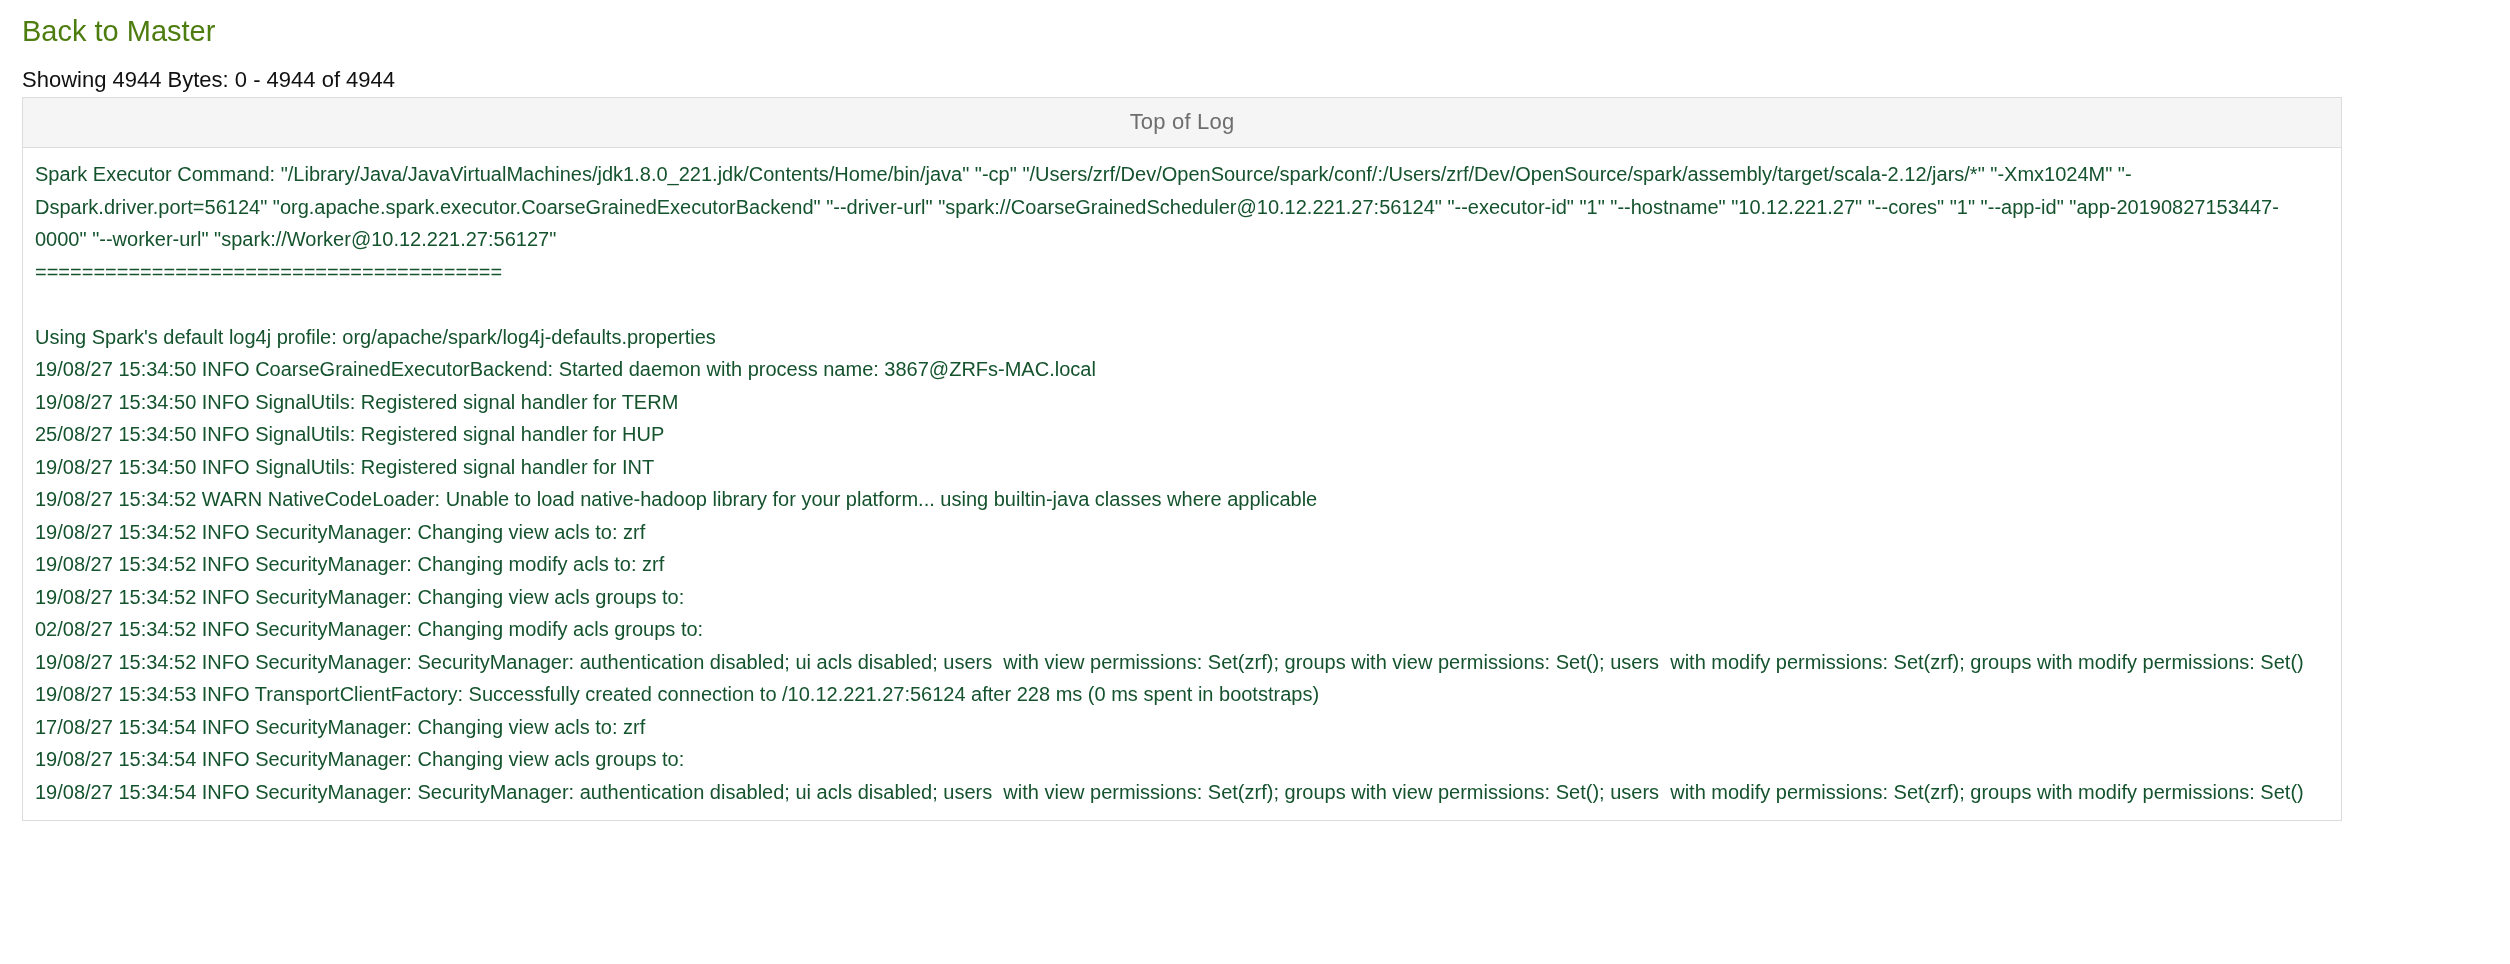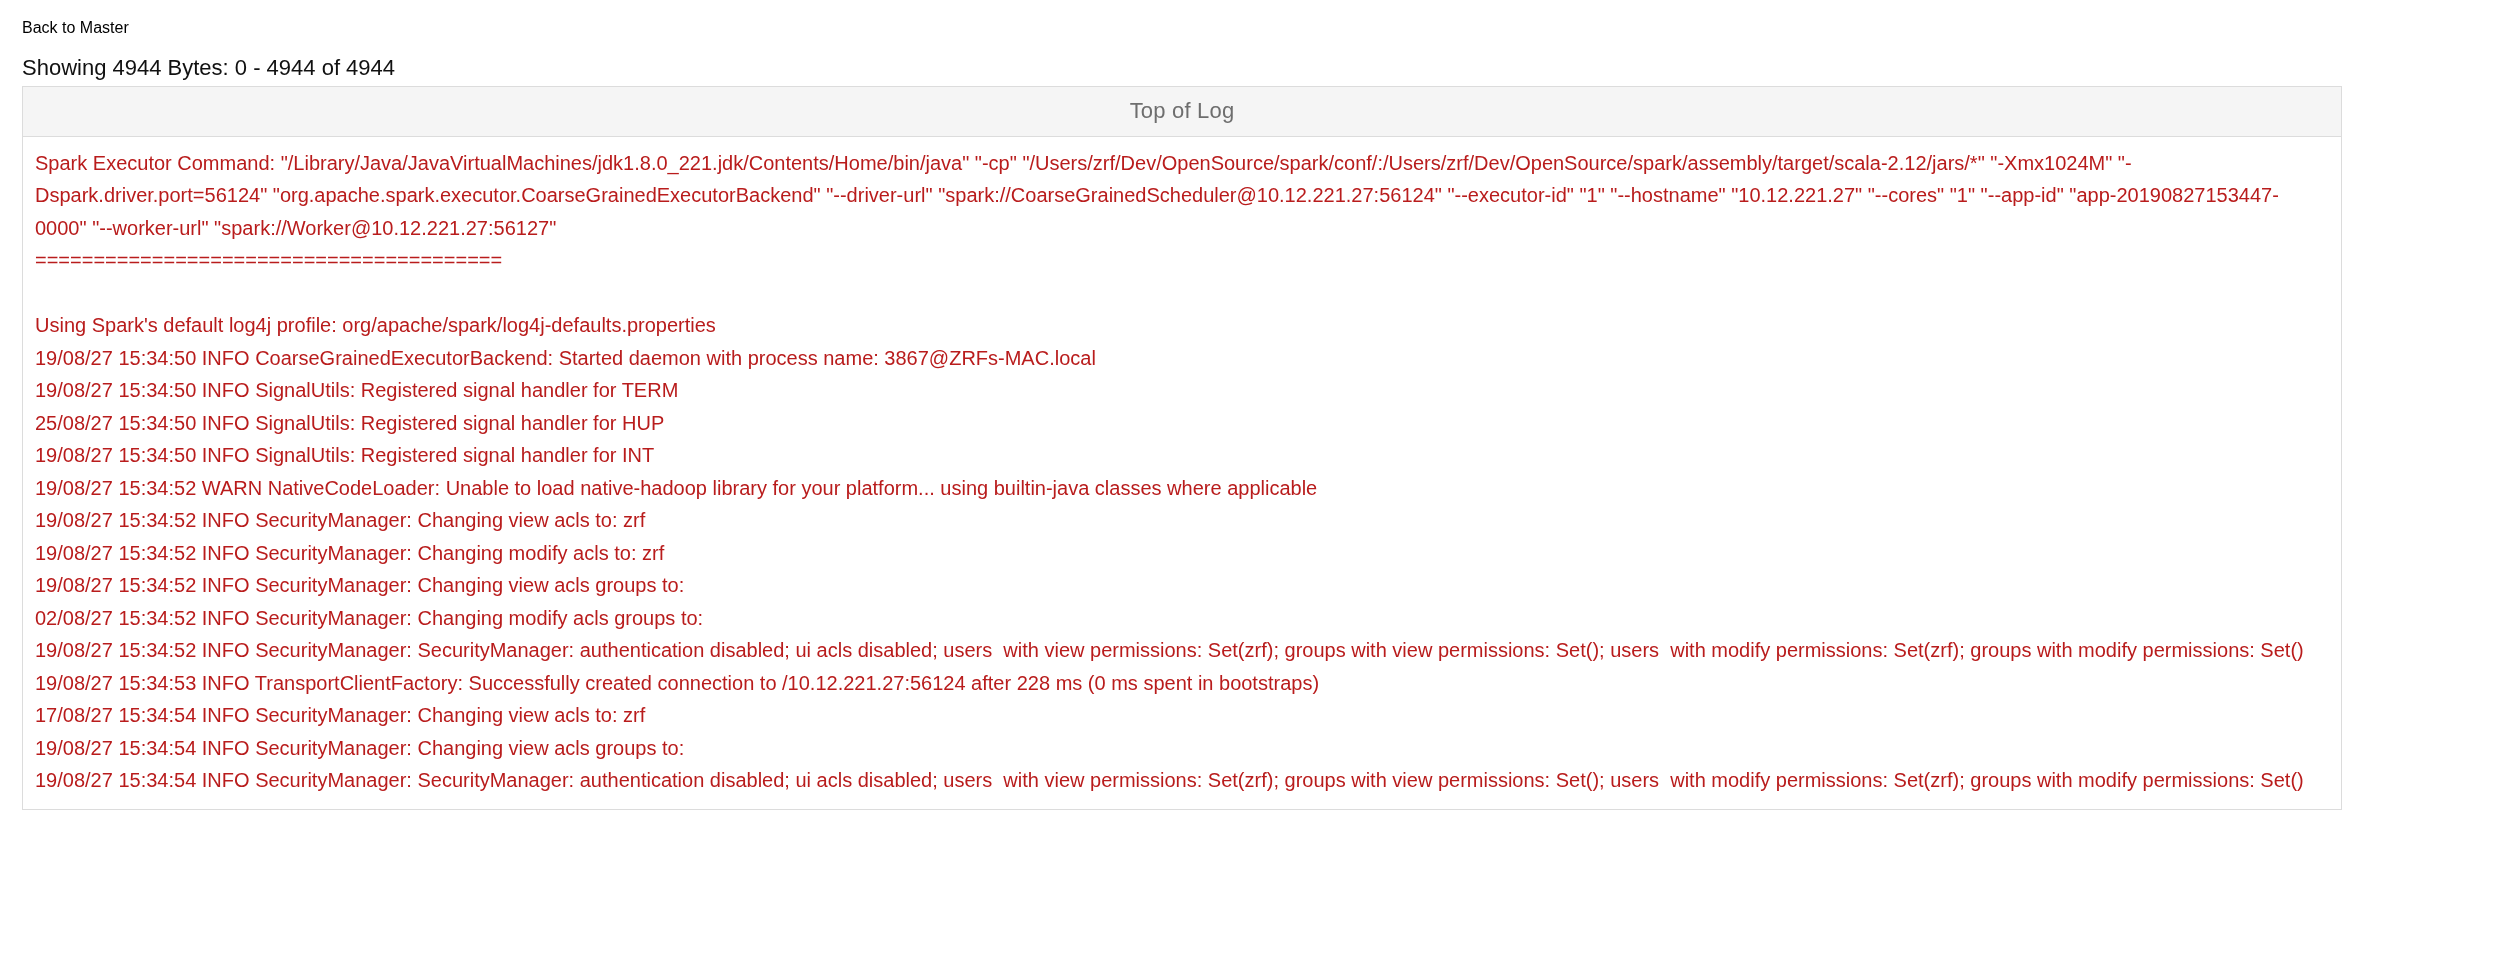--- a/index.html
+++ b/index.html
@@ -14,22 +14,22 @@
     width: 2510px;
     min-height: 964px;
     -webkit-font-smoothing: antialiased;
   }
   .page {
     padding: 14px 22px 0 22px;
     box-sizing: border-box;
   }
   .back-link {
     display: inline-block;
-    color: #000000;
-    font-size: 16px;
+    color: #4d7c0f;
+    font-size: 29px;
     text-decoration: none;
     line-height: 1.2;
     margin-bottom: 18px;
     cursor: pointer;
   }
   .showing-line {
     font-size: 22px;
     color: #111111;
     margin-bottom: 4px;
     line-height: 1.2;
@@ -46,21 +46,21 @@
     text-align: center;
     color: #6e6e6e;
     font-size: 22px;
     padding: 11px 0 12px 0;
     letter-spacing: 0.2px;
   }
   .log-body {
     padding: 10px 12px 12px 12px;
     font-size: 20px;
     line-height: 32.5px;
-    color: #b91c1c;
+    color: #14532d;
     overflow: hidden;
   }
   .log-line {
     white-space: pre-wrap;
     word-break: break-word;
   }
   .log-line.blank {
     height: 32.5px;
   }
 </style>

